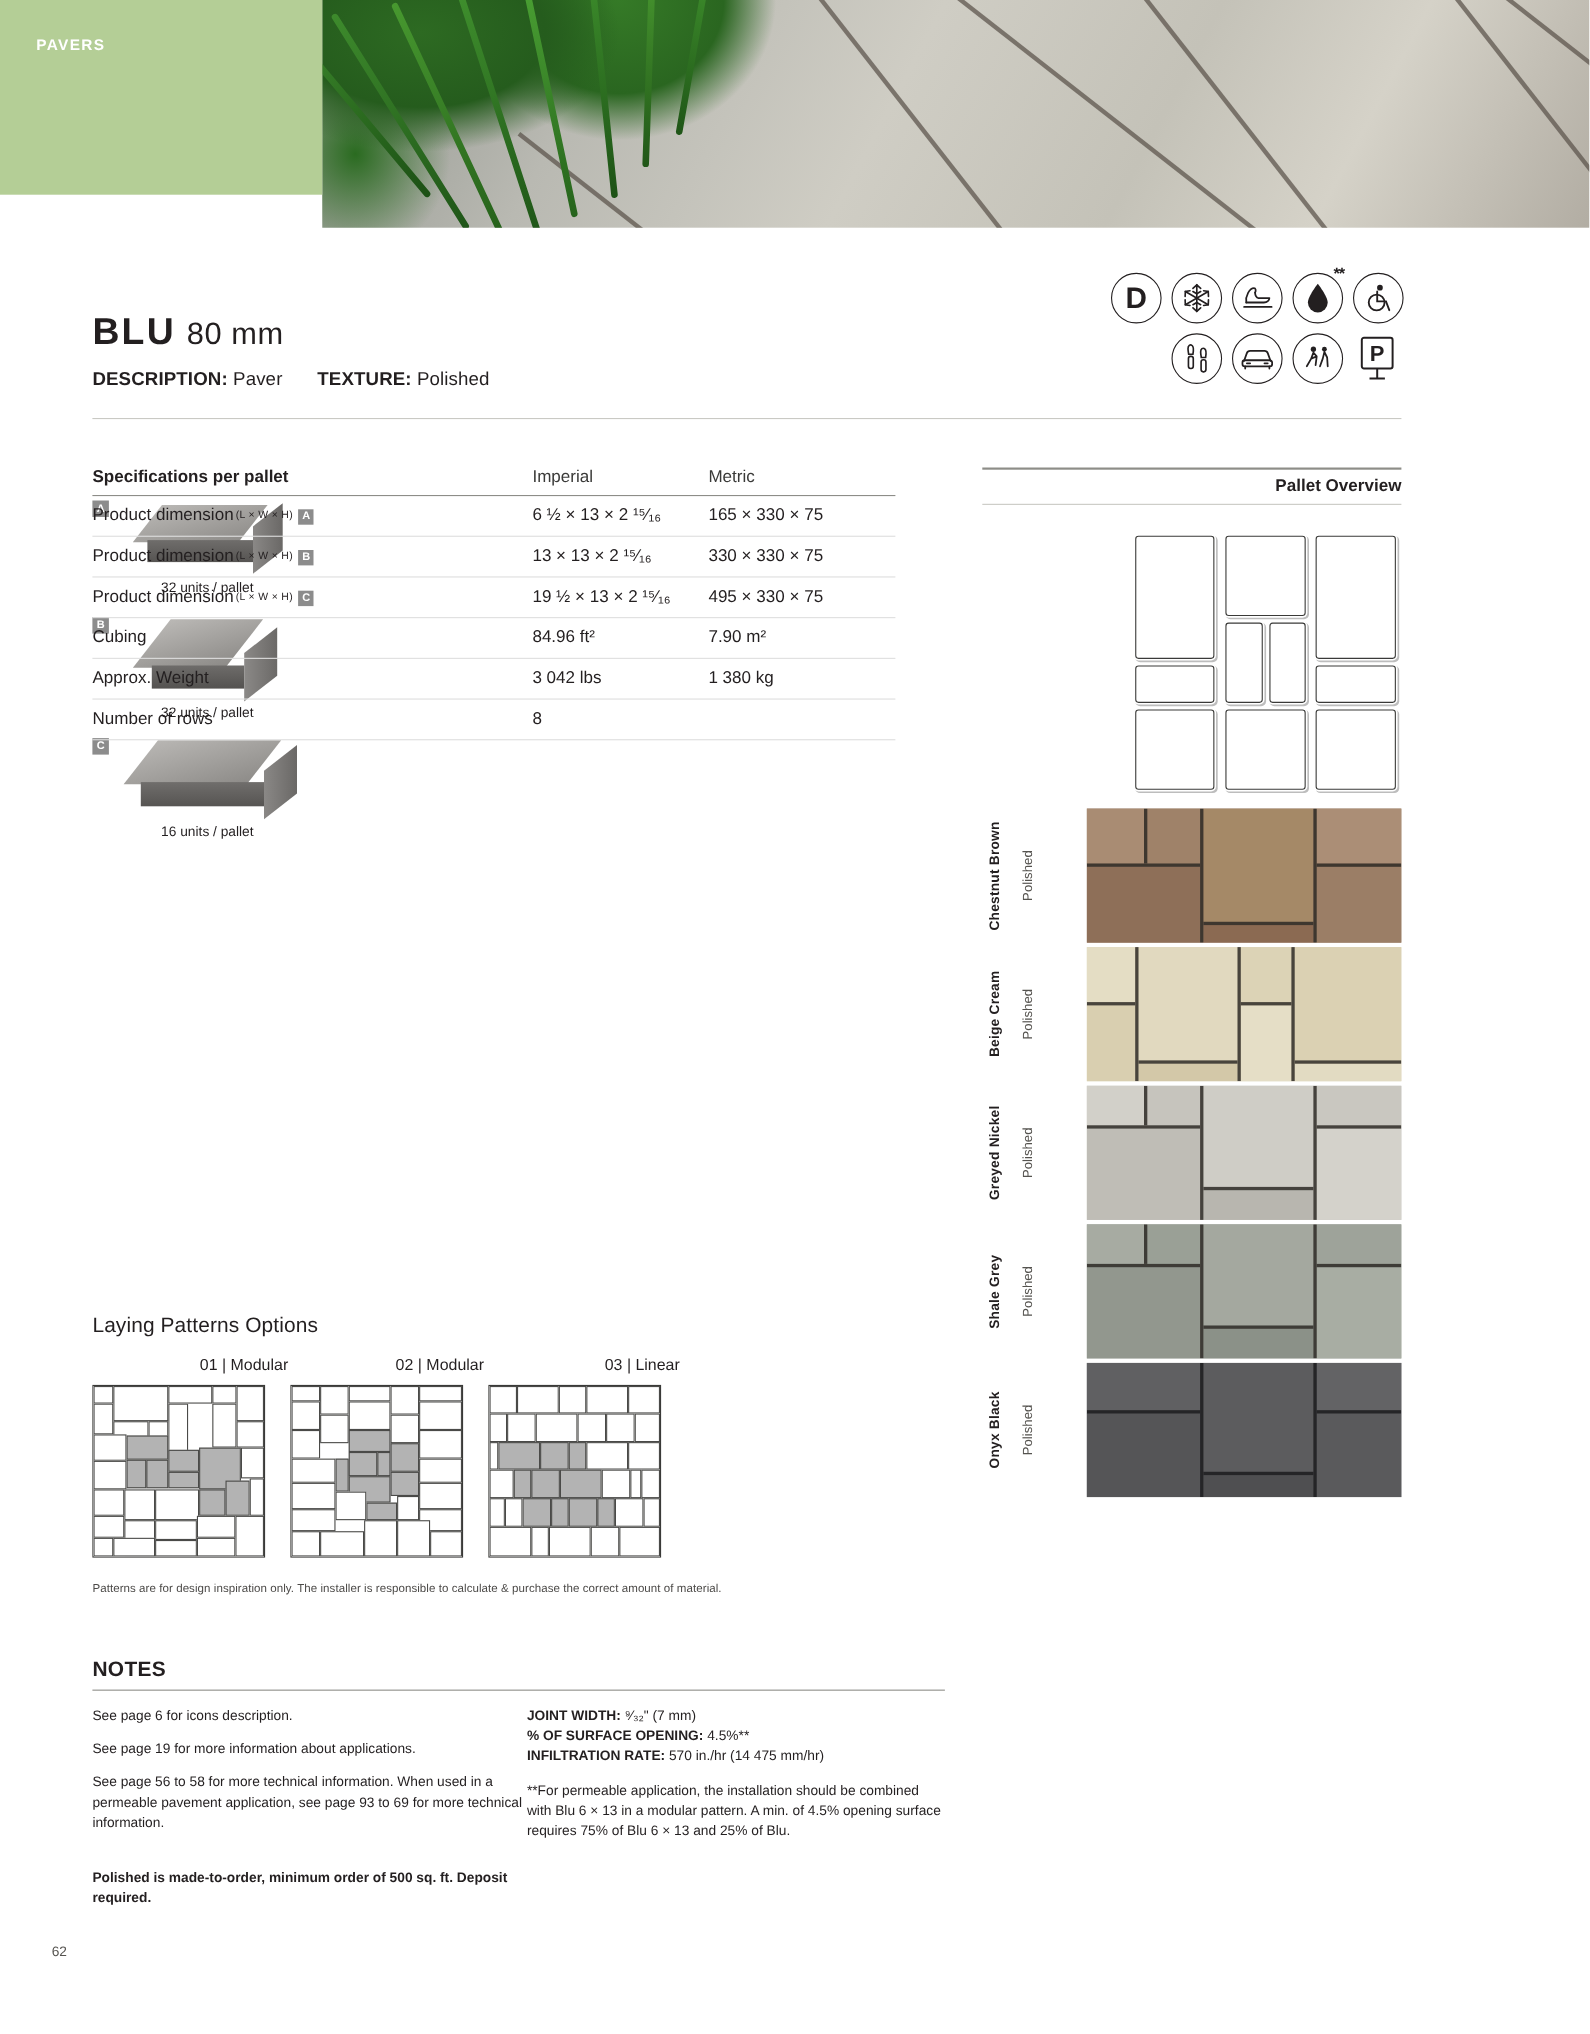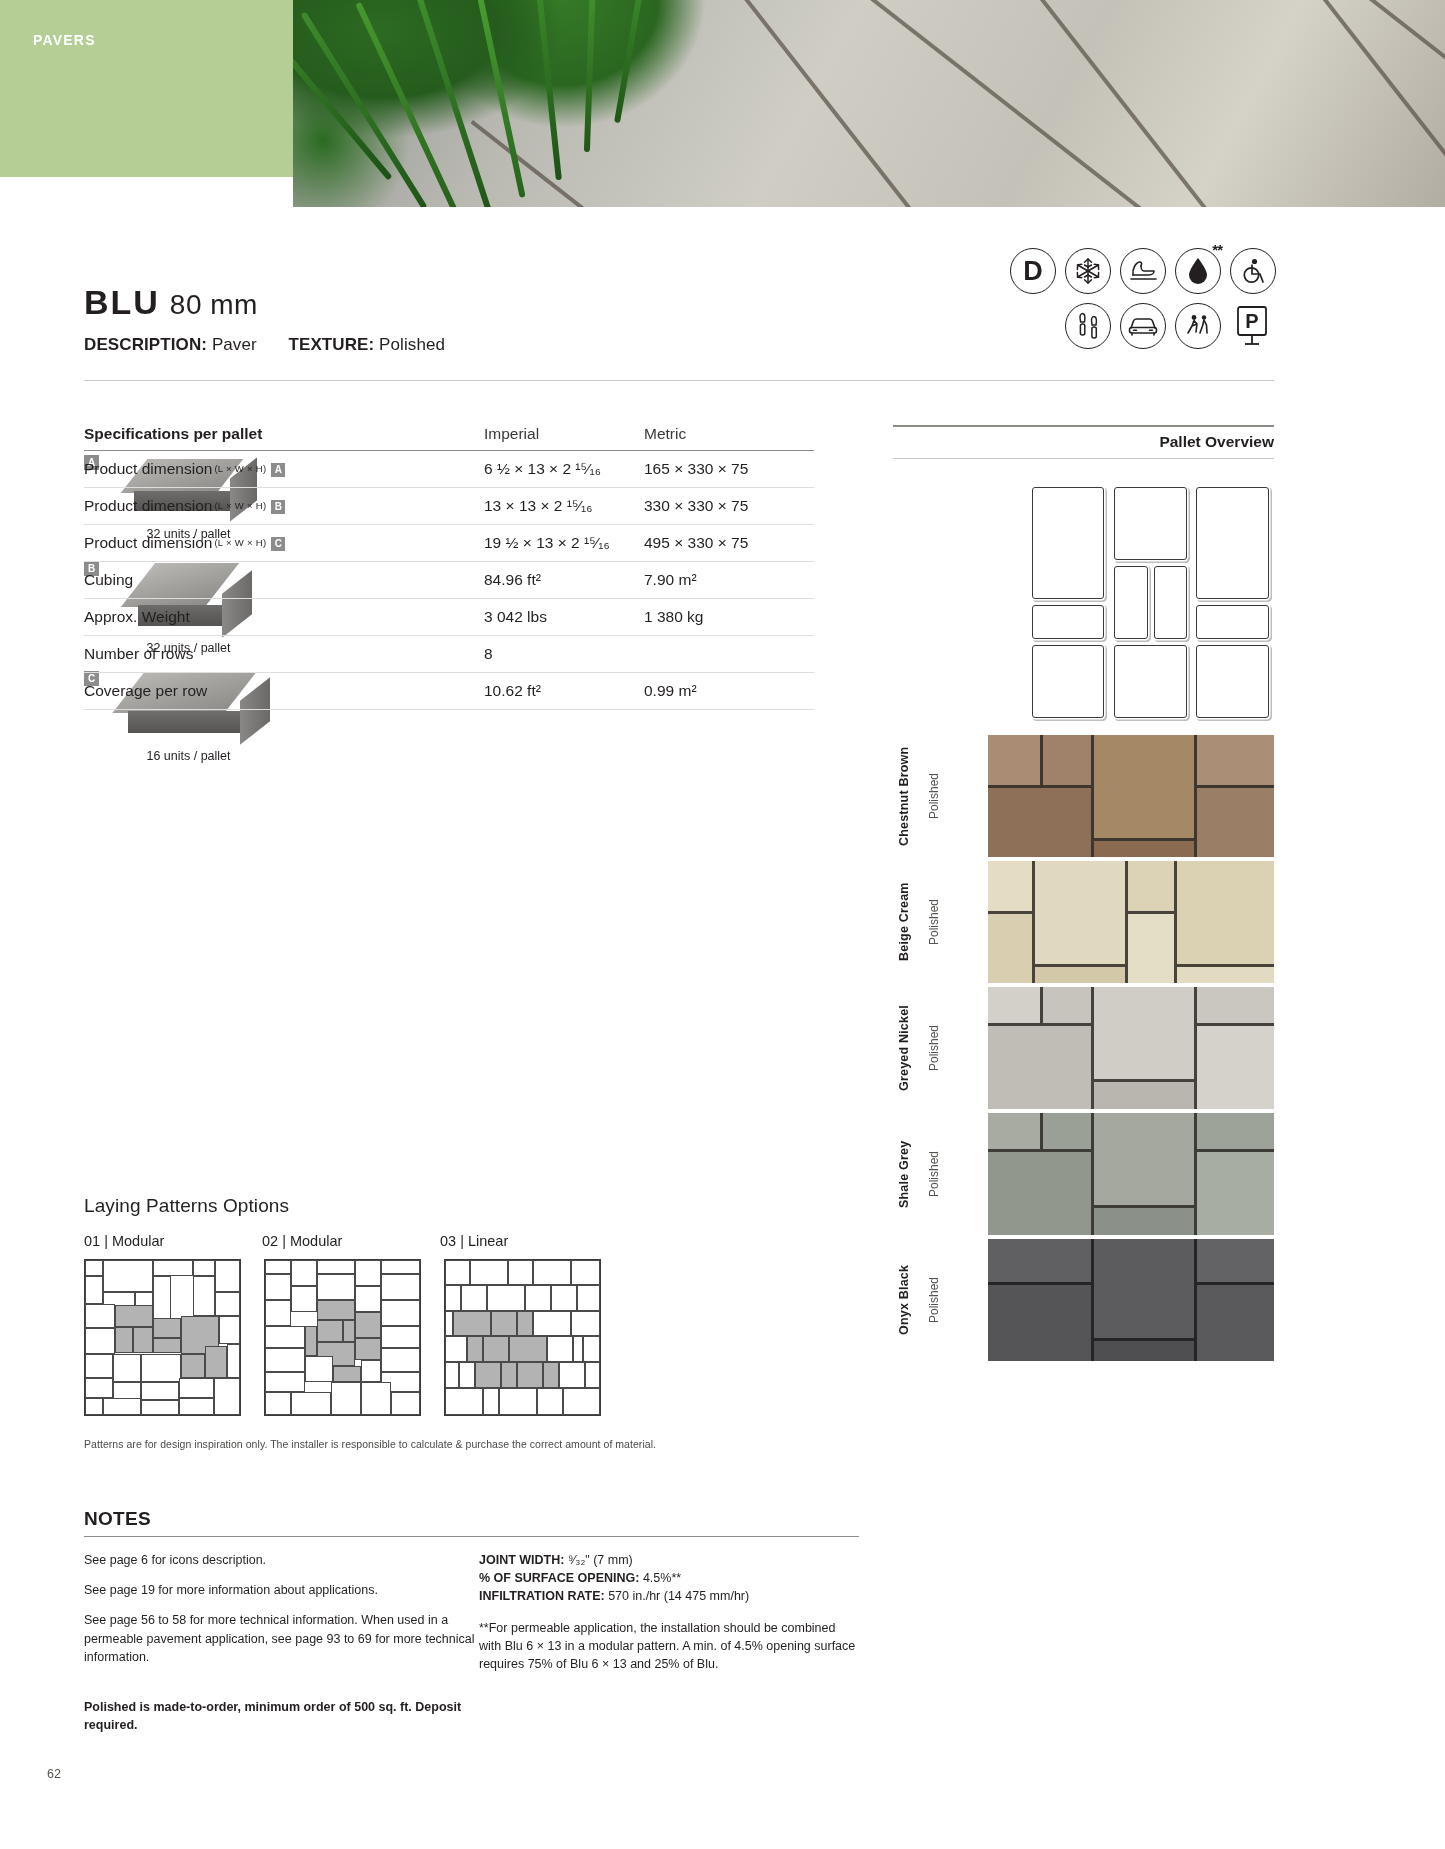--- a/index.html
+++ b/index.html
@@ -89,21 +89,21 @@
      writing-mode:vertical-rl;transform:rotate(180deg);
      display:flex;align-items:center;justify-content:center;
      font-size:12px;color:#55534f;}
   .sw-img{position:absolute;left:95px;top:0;width:286px;height:122px;overflow:hidden;}
   .sw-img .tile{position:absolute;}
   .sw-img .grout{position:absolute;background:#2e2a26;opacity:.85;}
 
   
   #laying{position:absolute;left:84px;top:1195px;width:640px;}
   #laying-title{font-size:19px;font-weight:normal;letter-spacing:.1px;}
-  #pattern-heads{display:flex;margin-top:16px;}
+  #pattern-heads{display:flex;margin-top:16px;text-align:right;}
   #pattern-heads .ph{width:178px;font-size:14.5px;color:#231f20;}
   #pattern-figs{display:flex;margin-top:10px;}
   .fig{width:155px;height:155px;border:1.5px solid #3a3a38;position:relative;
      margin-right:23px;background:#fff;overflow:hidden;}
   .pv{position:absolute;border:1px solid #4a4a48;background:#fff;box-sizing:border-box;}
   .pv.hl{background:#b3b3b3;}
   #pattern-note{margin-top:22px;font-size:10.5px;color:#4c4a48;letter-spacing:.05px;}
 
   
   #notes{position:absolute;left:84px;top:1508px;width:775px;}
@@ -325,25 +325,20 @@
   </div>
   <div class="spec-row">
     <div class="label">Approx. Weight</div>
     <div class="v imp">3 042 lbs</div>
     <div class="v">1 380 kg</div>
   </div>
   <div class="spec-row">
     <div class="label">Number of rows</div>
     <div class="v imp">8</div>
     <div class="v"></div>
-  </div>
-  <div class="spec-row">
-    <div class="label">Coverage per row</div>
-    <div class="v imp">10.62 ft²</div>
-    <div class="v">0.99 m²</div>
   </div>
 </div>
 
 <div id="pallet-sec">
   <div id="pallet-rule-top"></div>
   <div id="pallet-title">Pallet Overview</div>
   <div id="pallet-rule-bot"></div>
   <div id="pallet-diagram">
     <div class="pslab" style="left:4px;top:4px;width:70px;height:110px;"></div>
     <div class="pslab" style="left:86px;top:4px;width:71px;height:71px;"></div>

